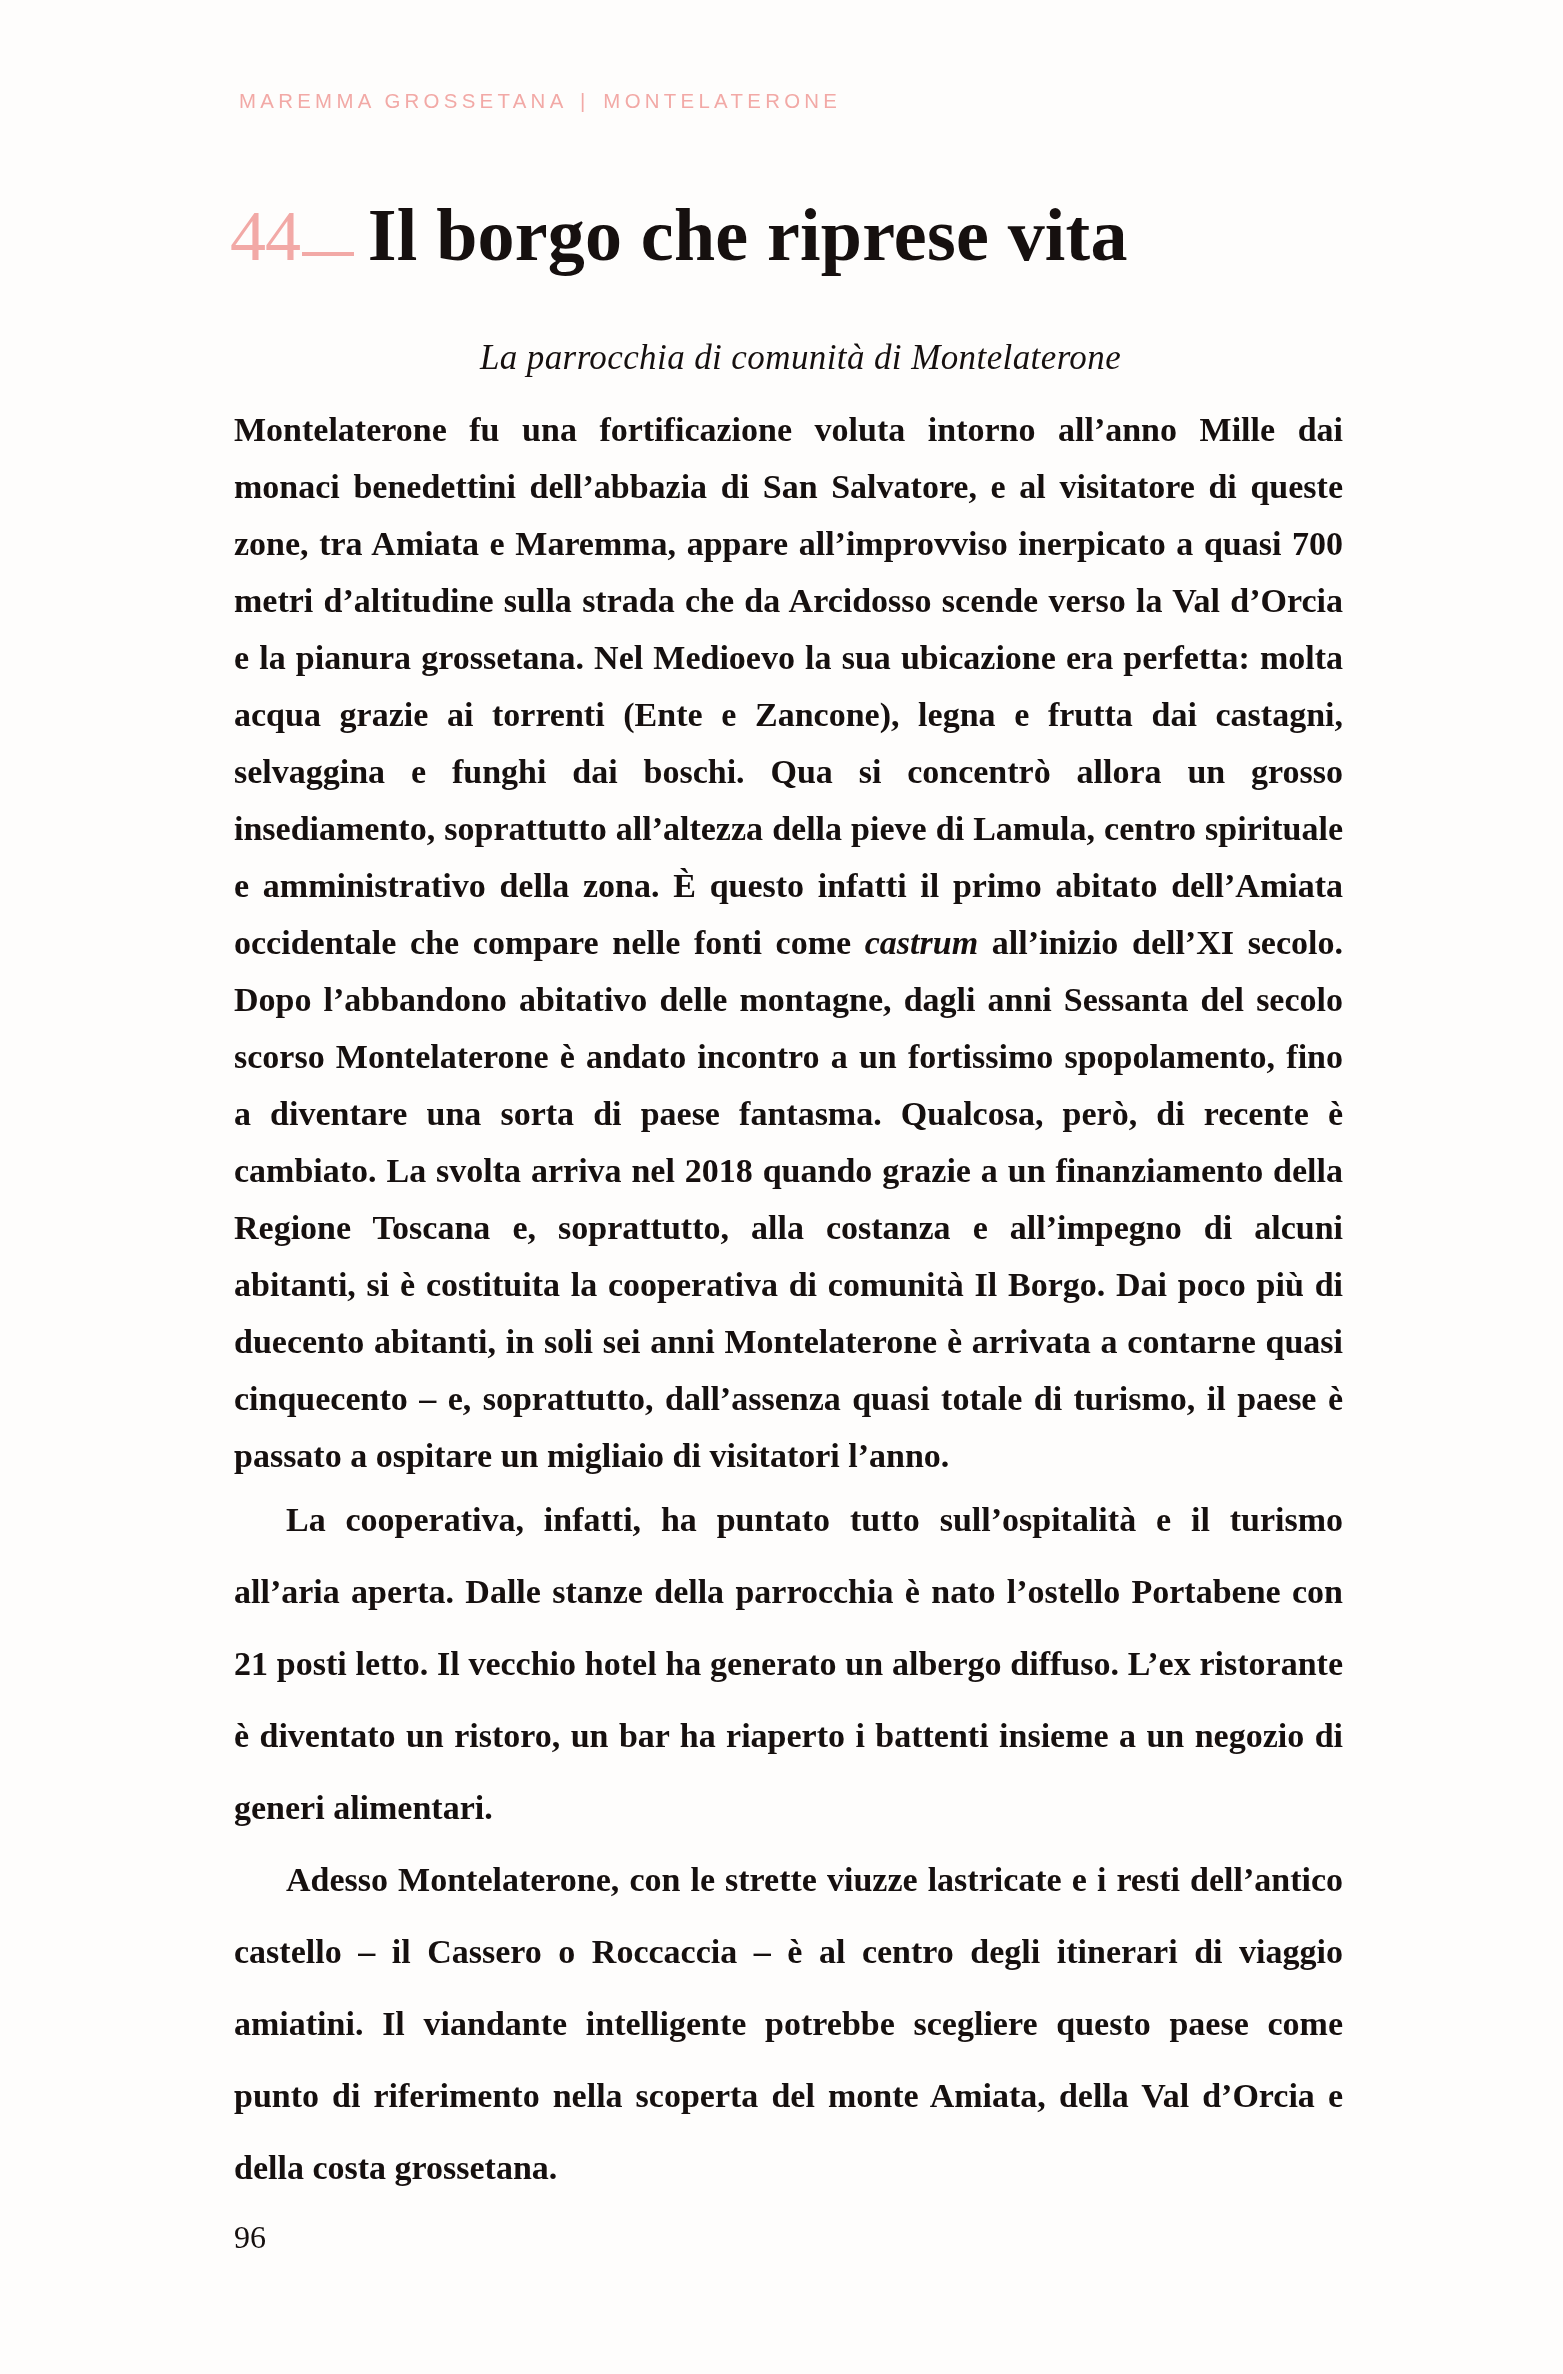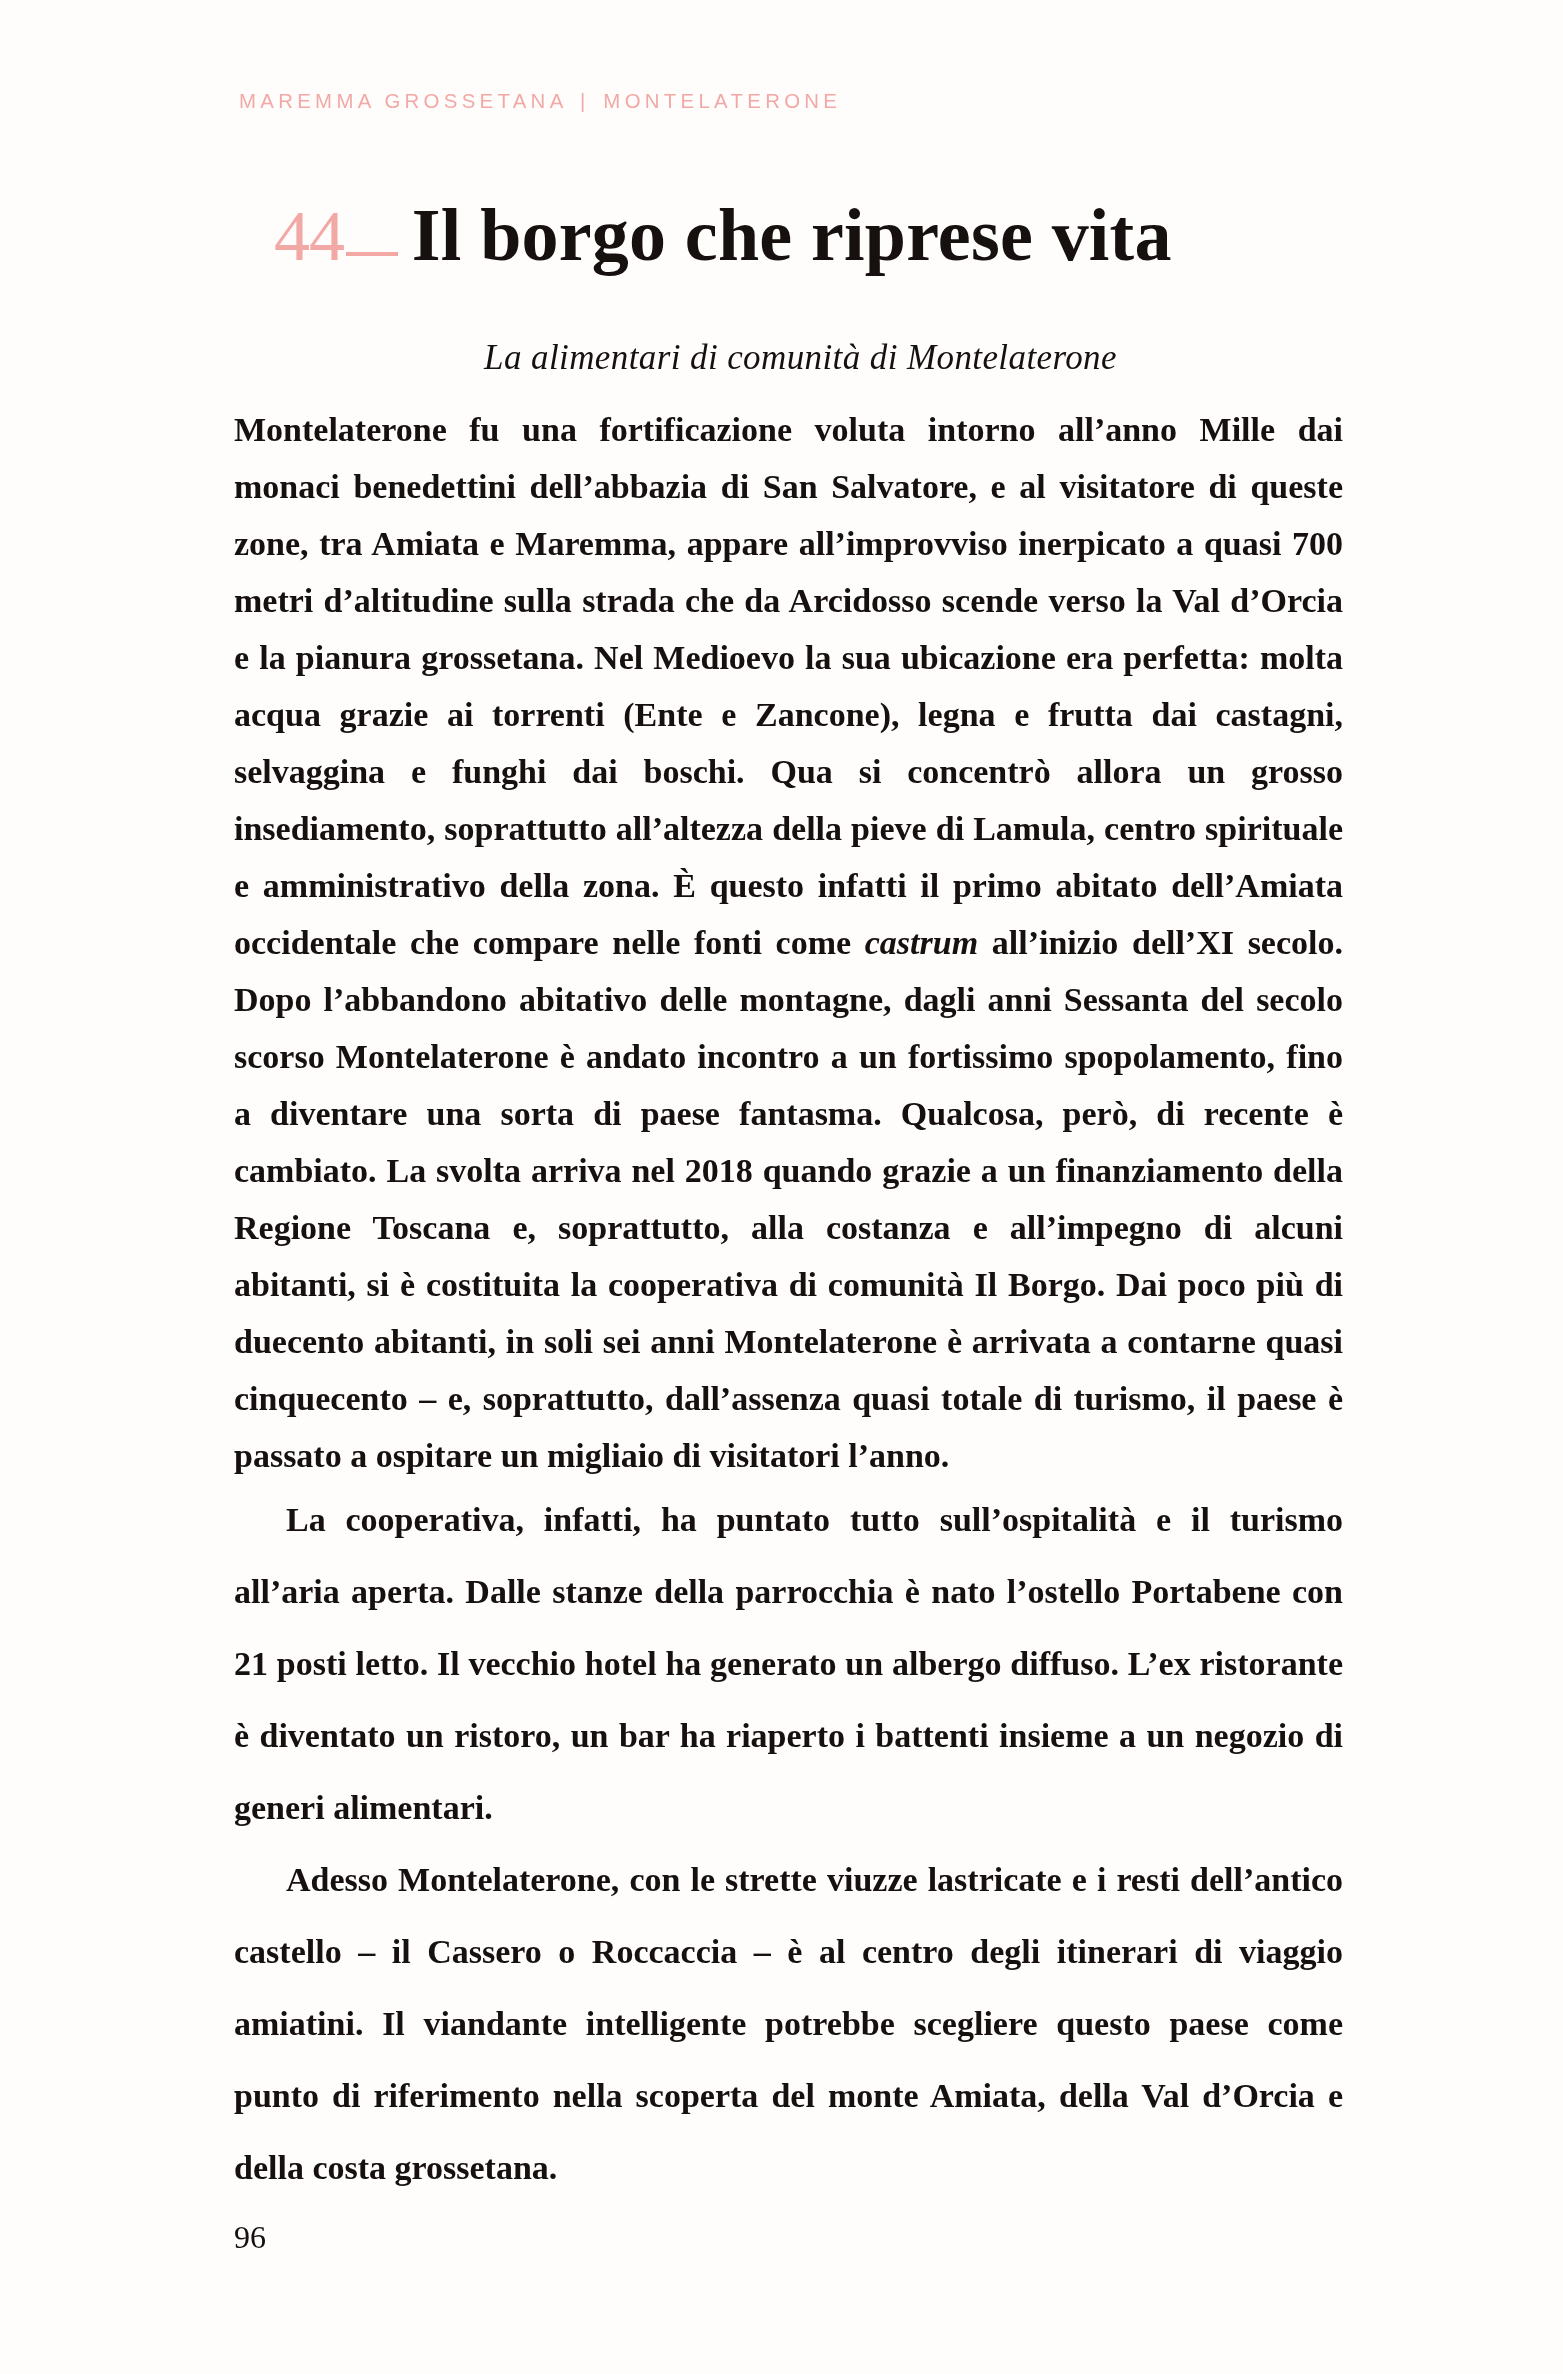--- a/index.html
+++ b/index.html
@@ -54,21 +54,20 @@
     justify-content: flex-start;
     padding-left: 230px;
     white-space: nowrap;
   }
   .chapter-number {
     font-family: "Liberation Serif", "DejaVu Serif", serif;
     font-size: 72px;
     color: #f2a9a6;
     line-height: 1;
     letter-spacing: -0.9px;
-    margin-left: 44px;
   }
   .chapter-rule {
     display: inline-block;
     width: 52px;
     height: 3.7px;
     background: #f2a9a6;
     margin: 0 5.6px 0 1.9px;
     position: relative;
     top: -3.7px;
     flex: 0 0 auto;
@@ -141,21 +140,21 @@
     <span class="sep">|</span>
     <span>MONTELATERONE</span>
   </div>
 
   <div class="title-block">
     <div class="title-line">
       <span class="chapter-number">44</span>
       <span class="chapter-rule"></span>
       <h1 class="chapter-title">Il borgo che riprese vita</h1>
     </div>
-    <div class="chapter-subtitle">La alimentari di comunità di Montelaterone</div>
+    <div class="chapter-subtitle">La parrocchia di comunità di Montelaterone</div>
   </div>
 
   <div class="body-text">
       <p class="para-1">Montelaterone fu una fortificazione voluta intorno all’anno Mille dai monaci benedettini dell’abbazia di San Salvatore, e al visitatore di queste zone, tra Amiata e Maremma, appare all’improvviso inerpicato a quasi 700 metri d’altitudine sulla strada che da Arcidosso scende verso la Val d’Orcia e la pianura grossetana. Nel Medioevo la sua ubicazione era perfetta: molta acqua grazie ai torrenti (Ente e Zancone), legna e frutta dai castagni, selvaggina e funghi dai boschi. Qua si concentrò allora un grosso insediamento, soprattutto all’altezza della pieve di Lamula, centro spirituale e amministrativo della zona. È questo infatti il primo abitato dell’Amiata occidentale che compare nelle fonti come <i>castrum</i> all’inizio dell’XI secolo. Dopo l’abbandono abitativo delle montagne, dagli anni Sessanta del secolo scorso Montelaterone è andato incontro a un fortissimo spopolamento, fino a diventare una sorta di paese fantasma. Qualcosa, però, di recente è cambiato. La svolta arriva nel 2018 quando grazie a un finanziamento della Regione Toscana e, soprattutto, alla costanza e all’impegno di alcuni abitanti, si è costituita la cooperativa di comunità Il Borgo. Dai poco più di duecento abitanti, in soli sei anni Montelaterone è arrivata a contarne quasi cinquecento – e, soprattutto, dall’assenza quasi totale di turismo, il paese è passato a ospitare un migliaio di visitatori l’anno.</p>
       <p class="para-2 indent">La cooperativa, infatti, ha puntato tutto sull’ospitalità e il turismo all’aria aperta. Dalle stanze della parrocchia è nato l’ostello Portabene con 21 posti letto. Il vecchio hotel ha generato un albergo diffuso. L’ex ristorante è diventato un ristoro, un bar ha riaperto i battenti insieme a un negozio di generi alimentari.</p>
       <p class="para-3 indent">Adesso Montelaterone, con le strette viuzze lastricate e i resti dell’antico castello – il Cassero o Roccaccia – è al centro degli itinerari di viaggio amiatini. Il viandante intelligente potrebbe scegliere questo paese come punto di riferimento nella scoperta del monte Amiata, della Val d’Orcia e della costa grossetana.</p>
     </div>
 
   <div class="folio">96</div>
 

